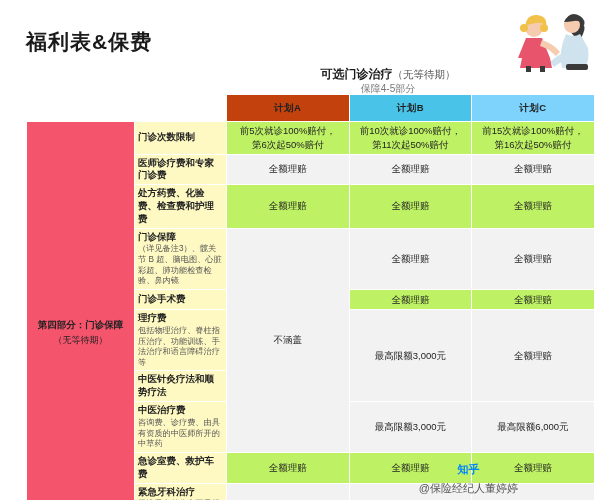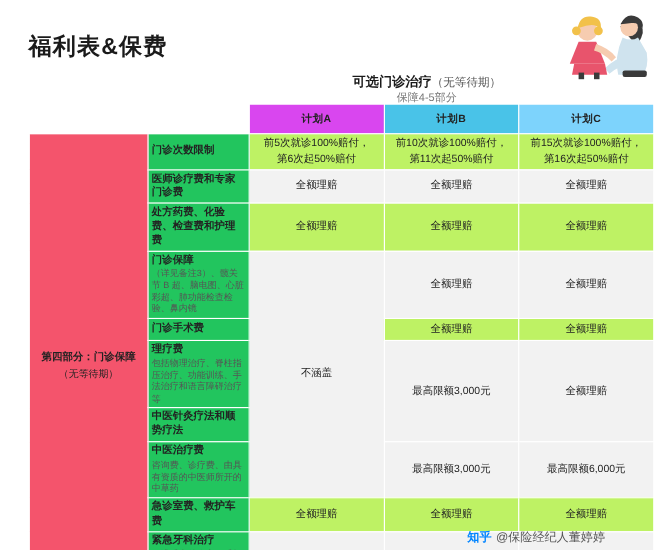--- a/index.html
+++ b/index.html
@@ -11,21 +11,20 @@
     height: 500px;
     background: #ffffff;
     font-family: "Liberation Sans", sans-serif;
     overflow: hidden;
     position: relative;
   }
   .page {
     position: relative;
     width: 526px;
     height: 500px;
-    padding-left: 32px;
   }
   
   .title {
     position: absolute;
     left: 26px;
     top: 28px;
     font-size: 21px;
     font-weight: bold;
     color: #1a1a1a;
     letter-spacing: 1px;
@@ -91,21 +90,21 @@
     font-size: 10.5px;
     line-height: 1.5;
   }
   .sec-cell .small {
     font-weight: normal;
     font-size: 9px;
     display: block;
     margin-top: 2px;
   }
   .item-cell {
-    background: #22c55e;
+    background: #fef9c3;
     font-weight: bold;
     font-size: 10px;
     line-height: 1.35;
     padding: 4px 5px;
     text-align: left;
   }
   .item-cell .desc {
     font-weight: normal;
     font-size: 8.2px;
     color: #555;
@@ -121,35 +120,36 @@
   }
   .val-cell.alt { background: #f2f2f2; }
   th.plan {
     text-align: center;
     font-size: 11px;
     font-weight: bold;
     color: #ffffff;
     height: 22px;
     letter-spacing: 0.5px;
   }
-  th.planA { background: #d946ef; }
+  th.planA { background: #c2410c; }
   th.planB { background: #49c3e8; }
   th.planC { background: #7dd3fc; }
   th.blank { background: #ffffff; border: 1px solid #ffffff; }
 
   
   .footer {
     position: absolute;
     right: 8px;
     bottom: 4px;
     font-size: 11px;
     color: #555;
     display: flex;
     align-items: center;
     gap: 4px;
+    flex-direction: column;
   }
   .zhihu-logo {
     font-size: 11px;
     color: #0084ff;
     font-weight: bold;
   }
 </style>
 </head>
 <body>
 

